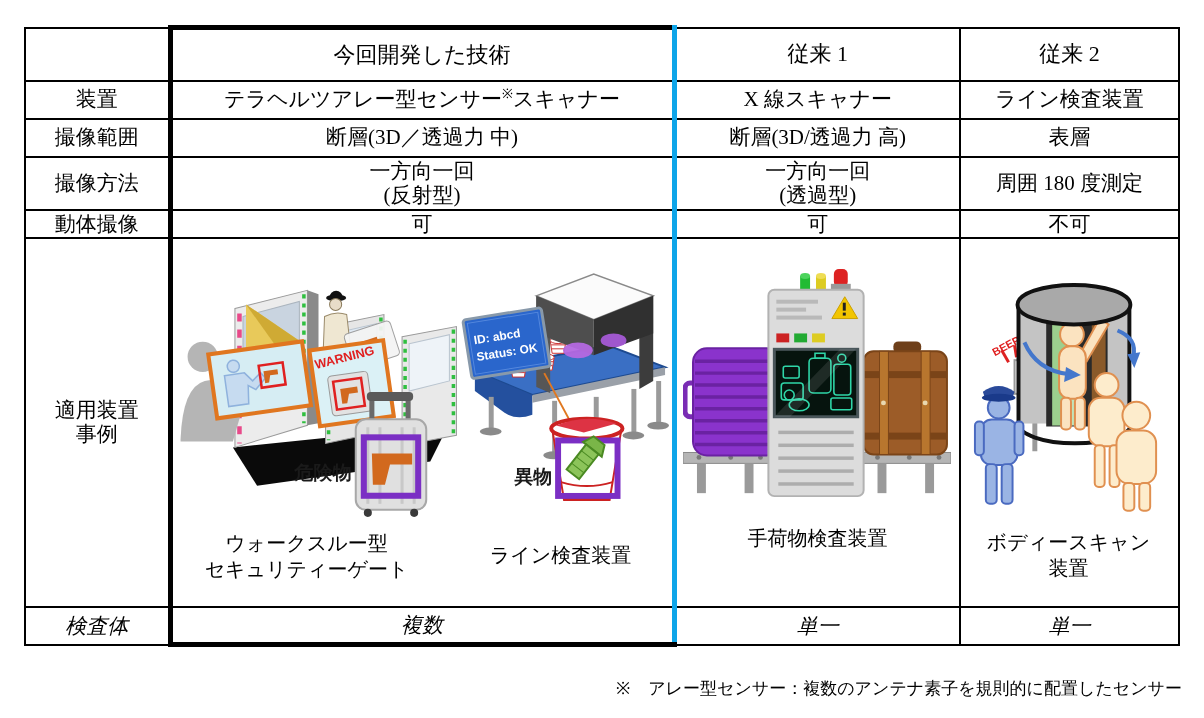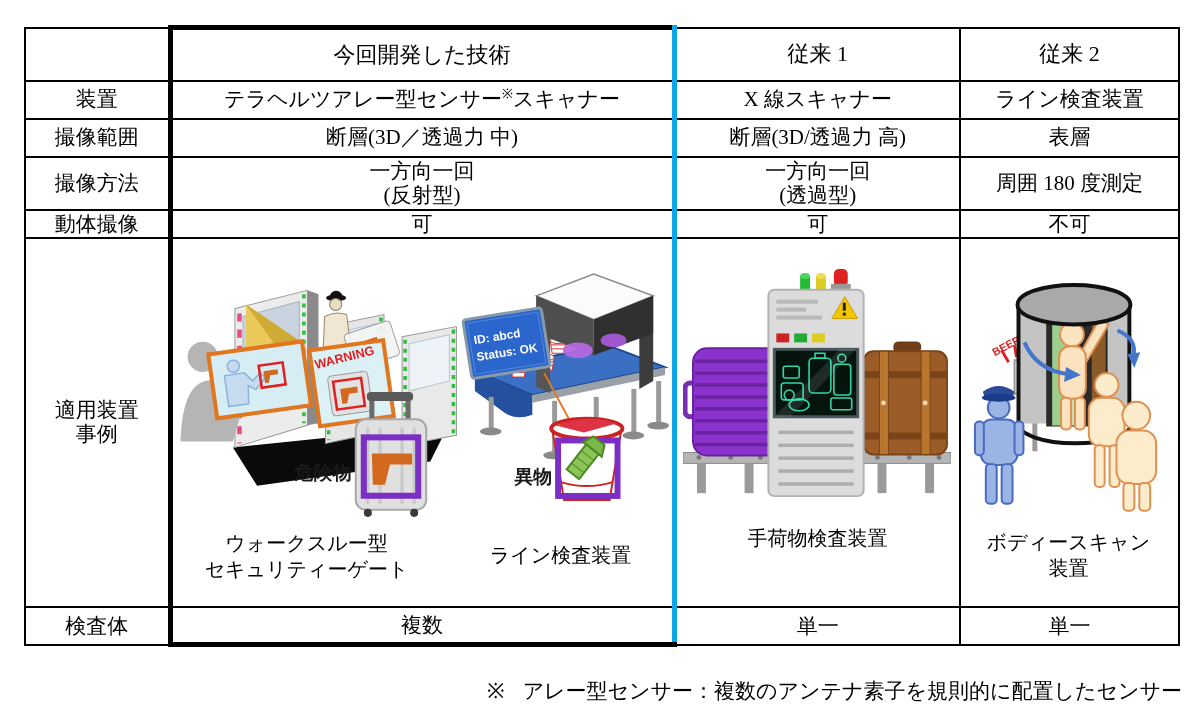--- a/index.html
+++ b/index.html
@@ -6,28 +6,28 @@
   body{width:1204px;height:718px;position:relative;overflow:hidden;
        font-family:"Liberation Serif","DejaVu Serif",serif;color:#000;}
   .tbl-wrap{position:absolute;left:24px;top:25px;}
   table{border-collapse:collapse;table-layout:fixed;}
   td{border:2px solid #000;text-align:center;vertical-align:middle;
      font-size:21px;padding:0;line-height:1.25;}
   td.c1{border-left:5px solid #000;border-right:5px solid #0ea5e9;}
   tr.r0 td.c1{border-top:5px solid #000;}
   tr.r6 td.c1{border-bottom:5px solid #000;text-align:center;}
   tr.r0{height:53px;} tr.r1{height:38px;} tr.r2{height:38px;}
-  tr.r3{height:53px;} tr.r4{height:24px;} tr.r5{height:369px;} tr.r6{height:38px;}
+  tr.r3{height:53px;} tr.r4{height:24px;} tr.r5{height:369px;} tr.r6{height:38px;font-style:italic;}
   .hdr{font-size:22px;}
   sup{font-size:0.62em;vertical-align:super;}
   .two-line div{line-height:1.15;}
   .figcell{position:relative;width:100%;height:365px;}
   .cap{position:absolute;text-align:center;font-size:20px;line-height:1.3;}
   .footnote{position:absolute;left:24px;top:676px;width:1158px;text-align:right;
-            font-size:21px;}
+            font-size:17px;}
   .footnote .mark{margin-right:18px;}
   svg{position:absolute;display:block;}
 </style>
 </head>
 <body>
 
 <div class="tbl-wrap">
 <table>
 <colgroup>
         <col style="width:145px">

